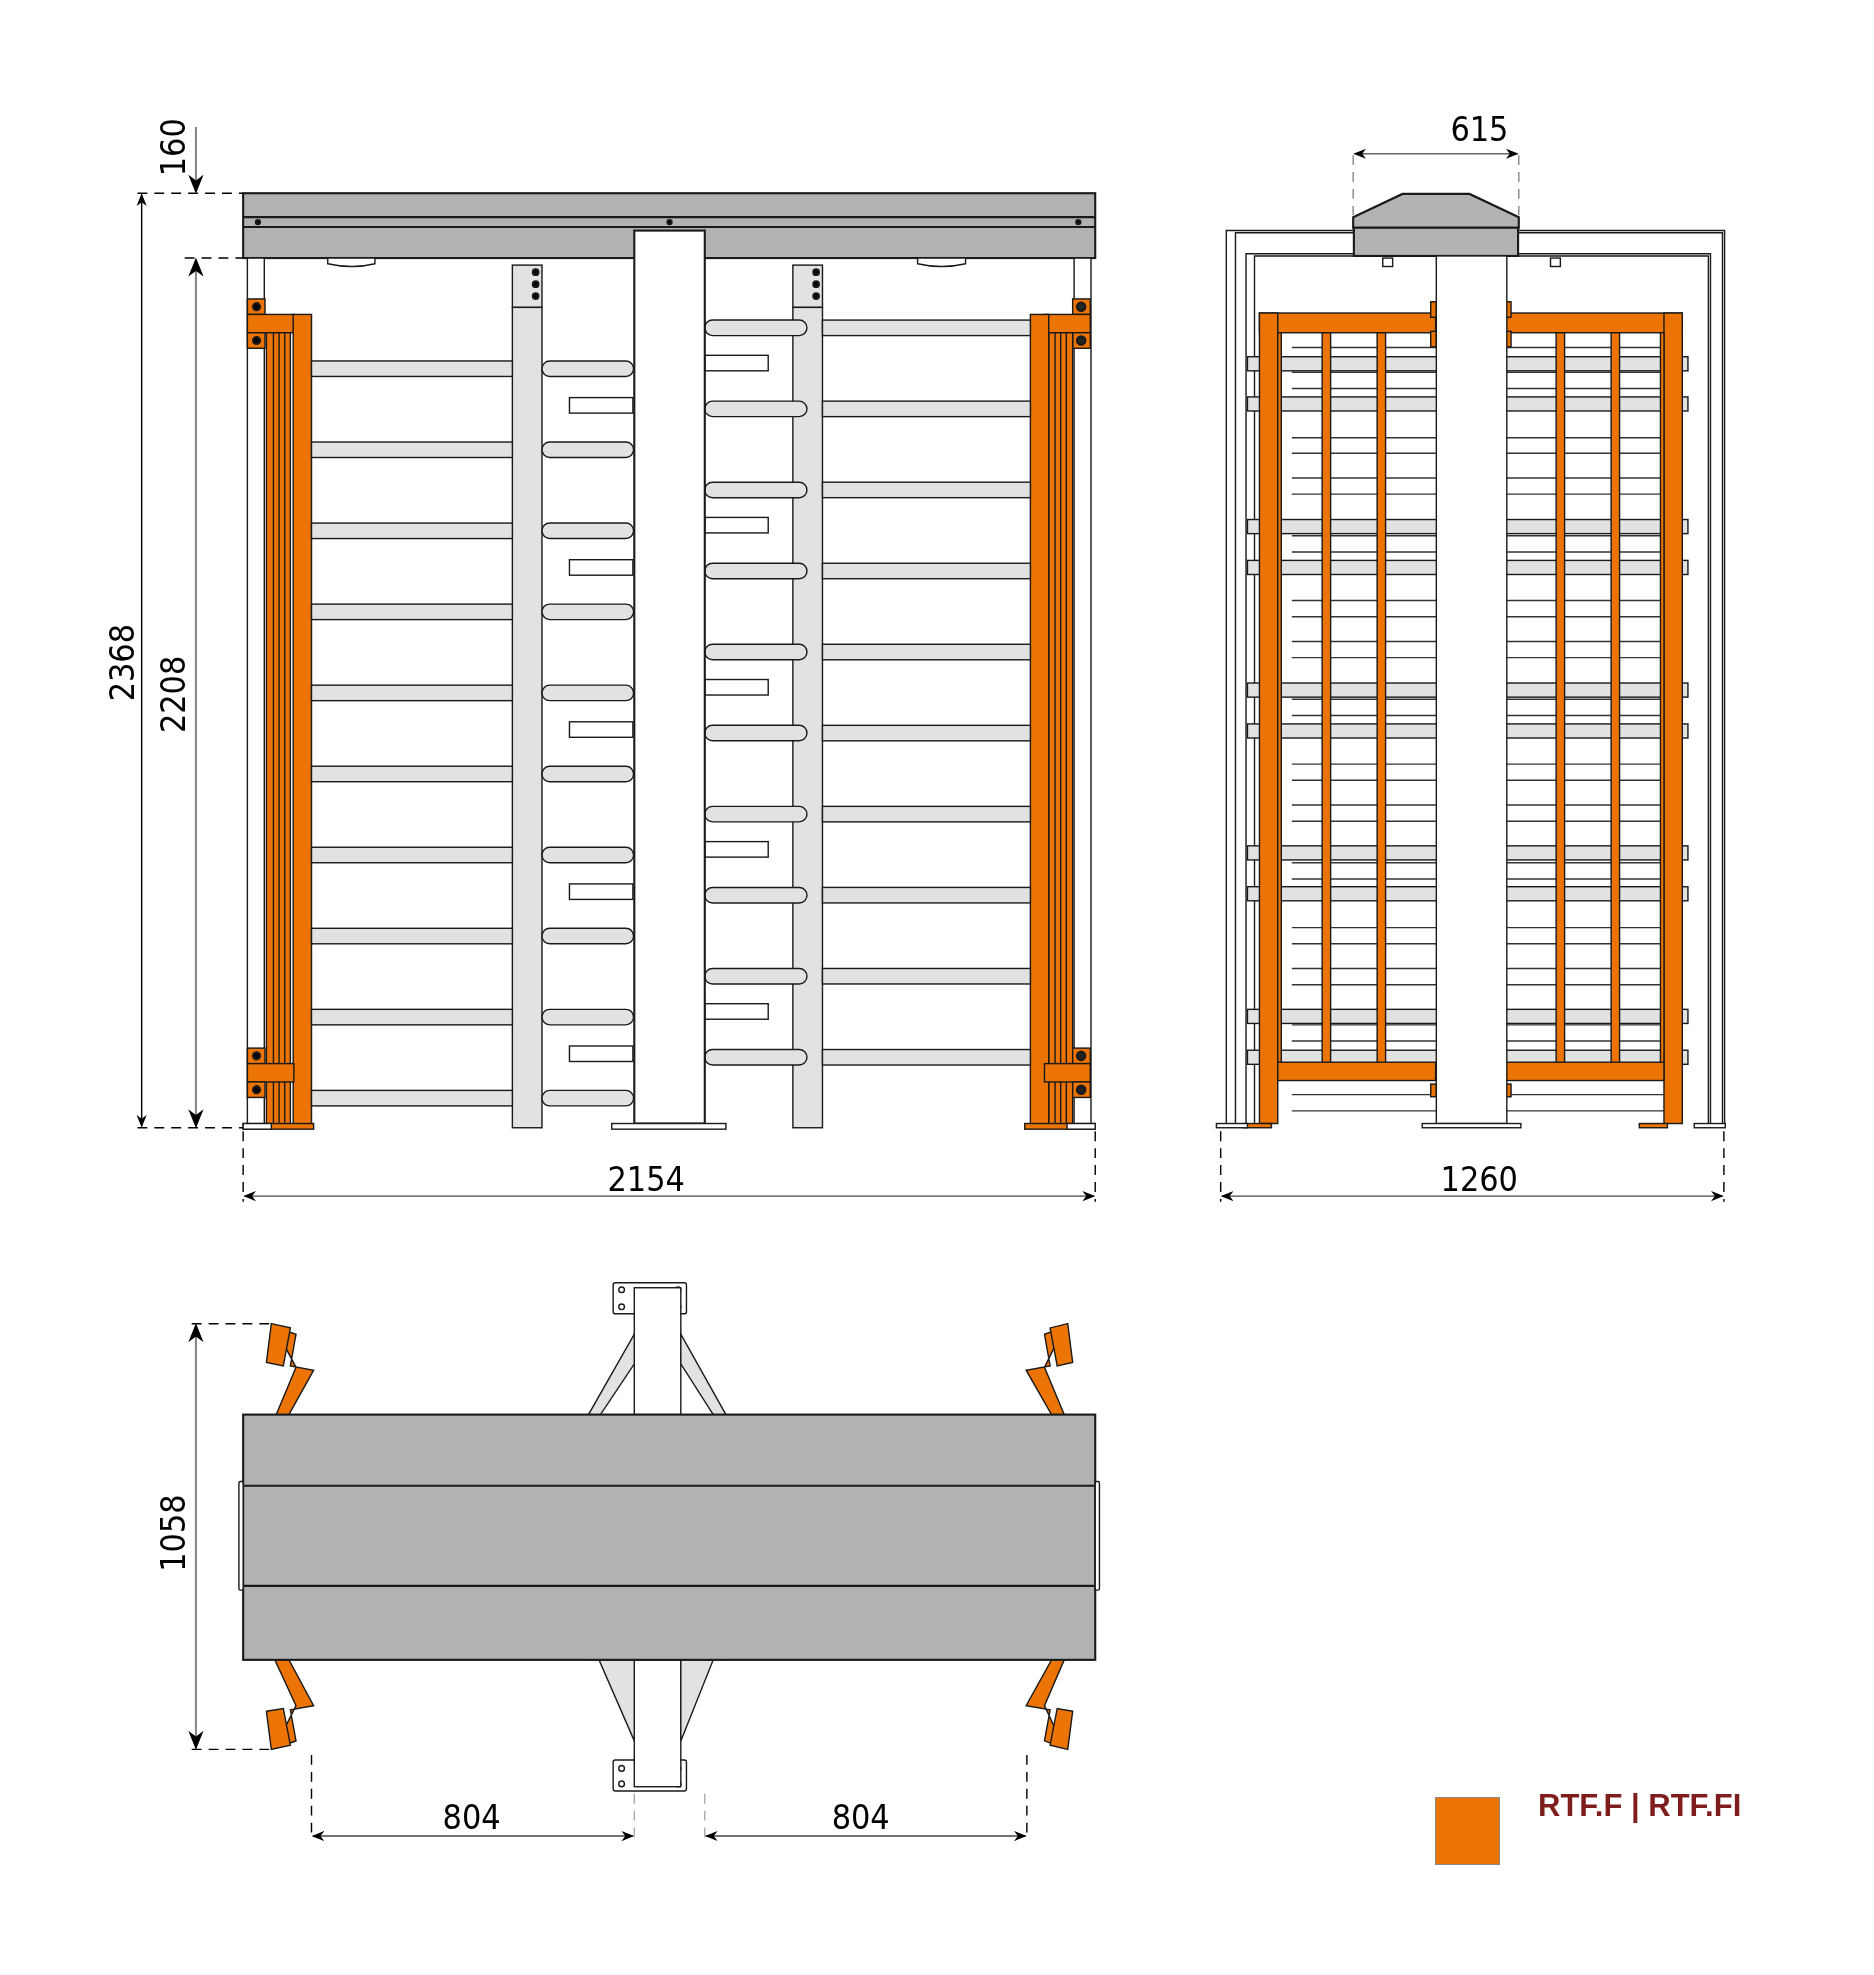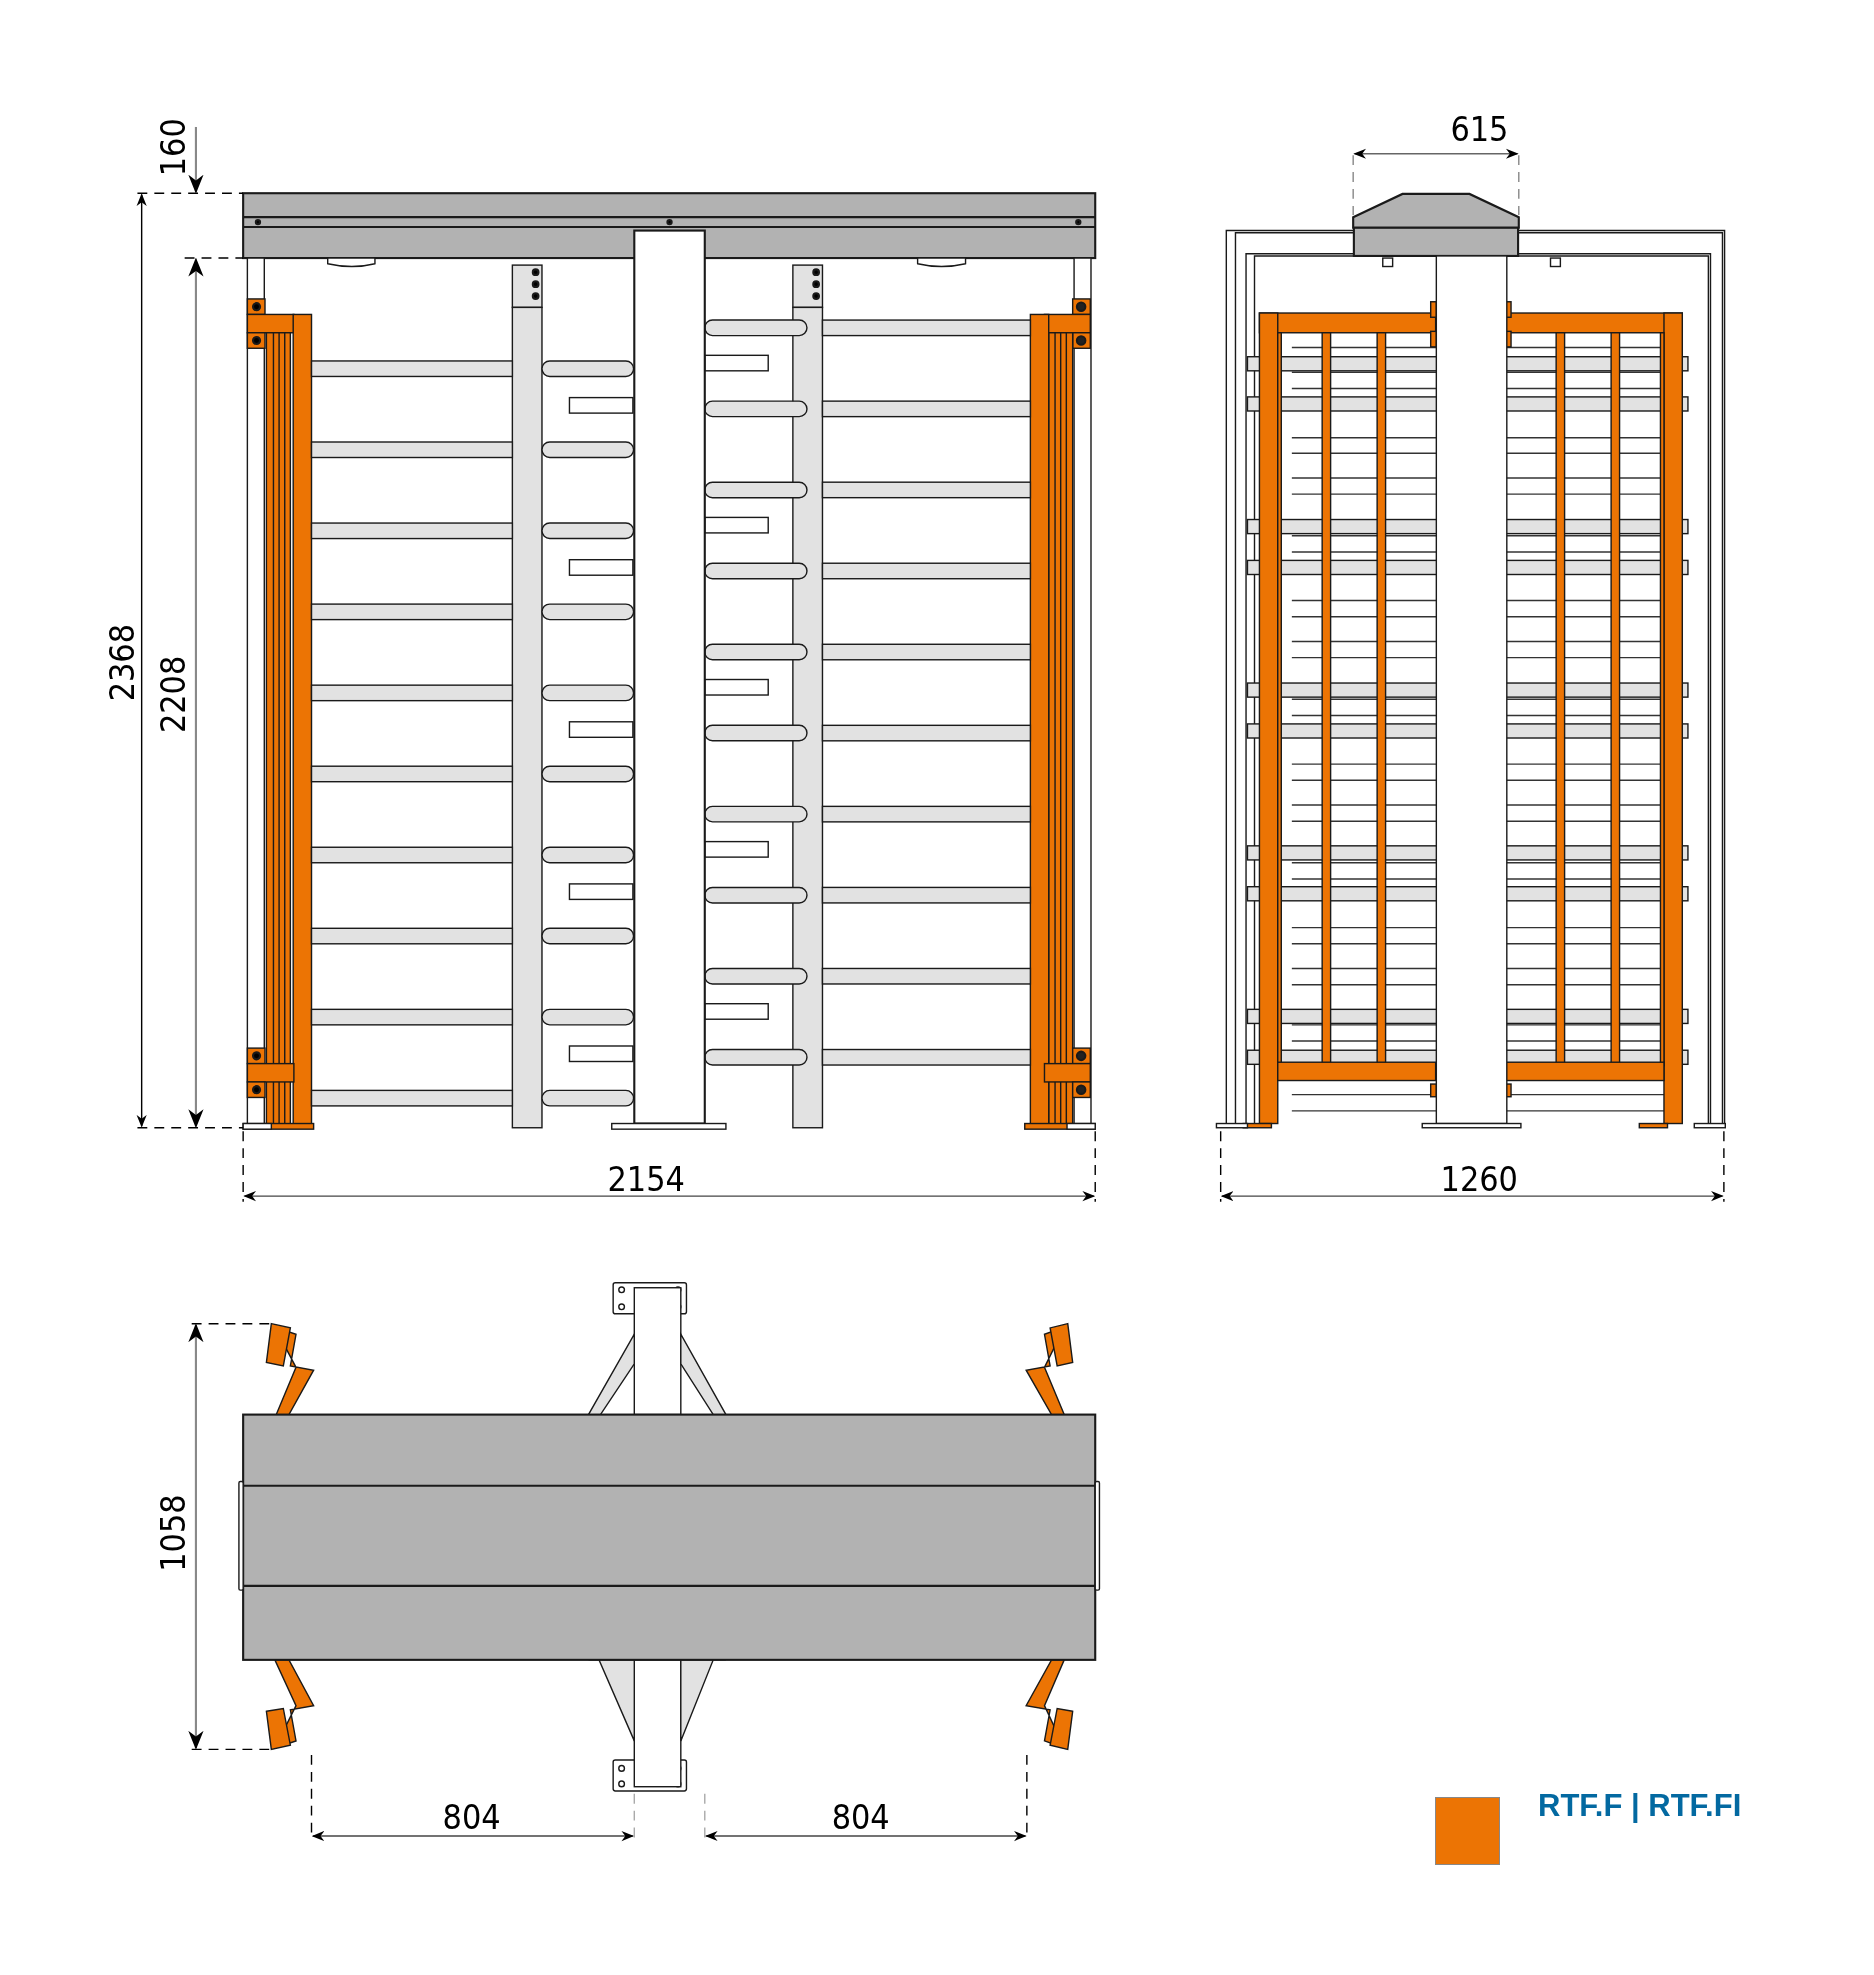--- a/index.html
+++ b/index.html
@@ -1,21 +1,21 @@
 <!DOCTYPE html>
 <html style="font-size:11.3px"><head>
 <meta charset="utf-8">
 <style>
   html, body { margin: 0; padding: 0; background: #ffffff; }
   body { width: 1874px; height: 1975px; position: relative; overflow: hidden;
          font-family: "DejaVu Sans Condensed", "DejaVu Sans", sans-serif; }
   svg.drawing { position: absolute; left: 0; top: 0; }
   .dim { font-family: "DejaVu Sans", sans-serif; font-size: 48px; fill: #000; font-stretch: condensed; }
   .legend-label { position: absolute; left: 1538px; top: 1788px; font-family: "Liberation Sans", sans-serif;
-                  font-weight: bold; font-size: 31px; color: #0369a1; letter-spacing: 0px; }
+                  font-weight: bold; font-size: 31px; color: #7f1d1d; letter-spacing: 0px; }
   .legend-swatch { position: absolute; left: 1435px; top: 1797px; width: 65px; height: 68px;
                    background: #ec7404; border: 0.7px solid #888; box-sizing: border-box; }
 </style>
 </head>
 <body>
 
 <svg class="drawing" width="1874" height="1975" viewBox="0 0 2659 2802" xmlns="http://www.w3.org/2000/svg">
   <defs>
     <marker id="arr" viewBox="0 0 10 10" refX="9" refY="5" markerWidth="9" markerHeight="9" orient="auto-start-reverse">
       <path d="M0,1 L10,5 L0,9 L3,5 z" fill="#000"></path>

